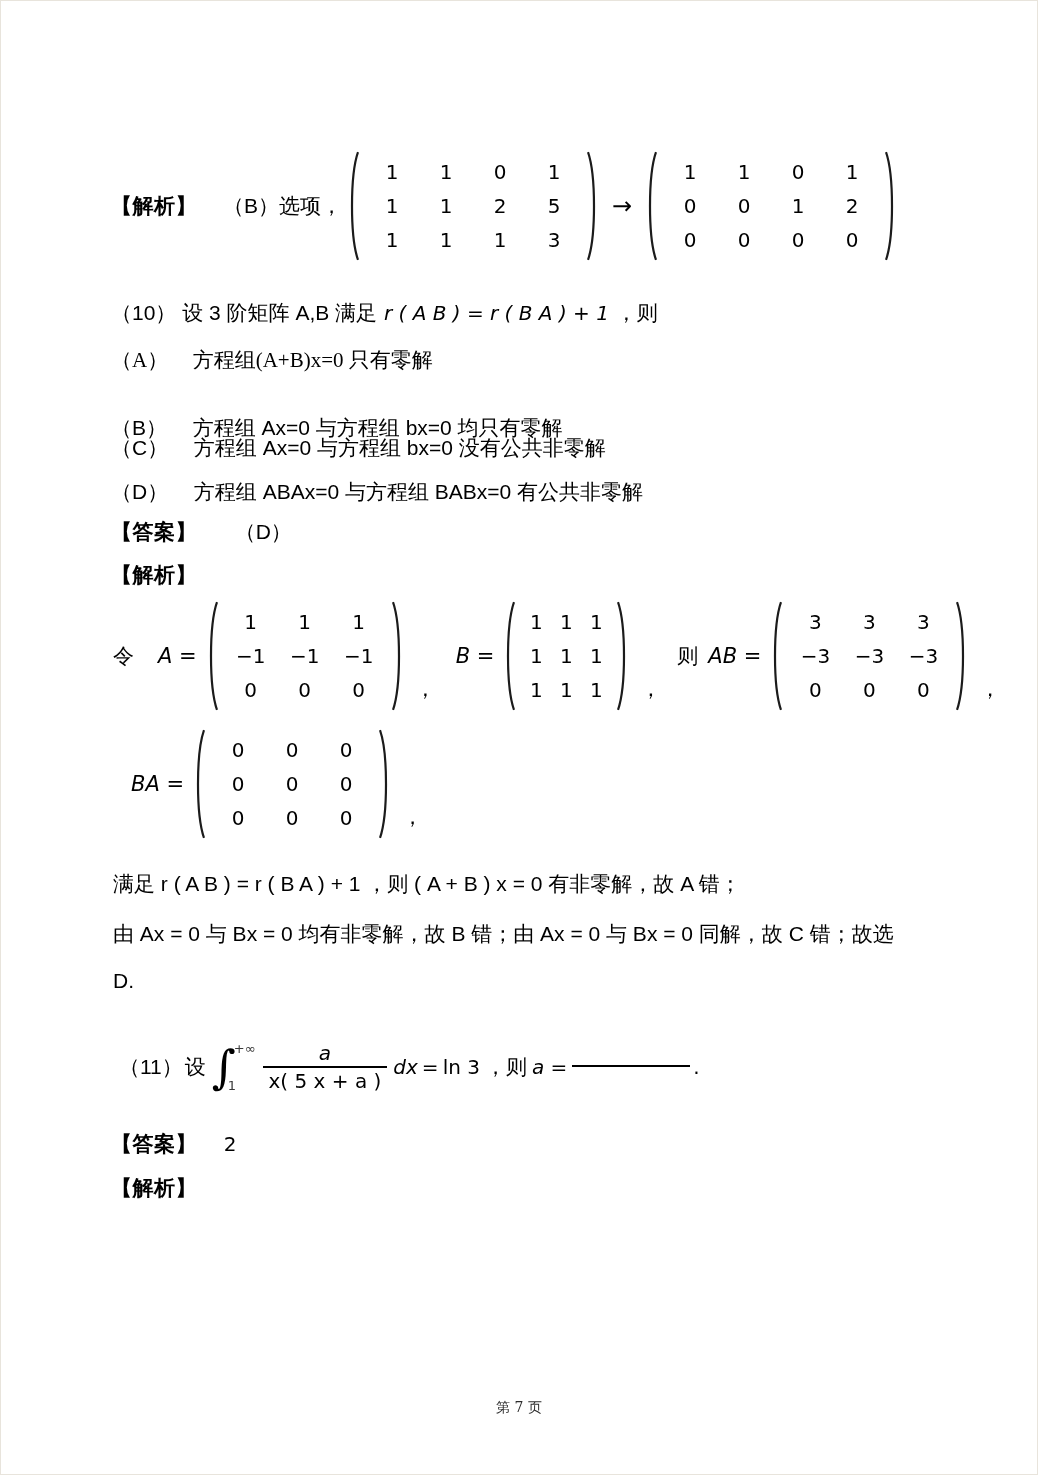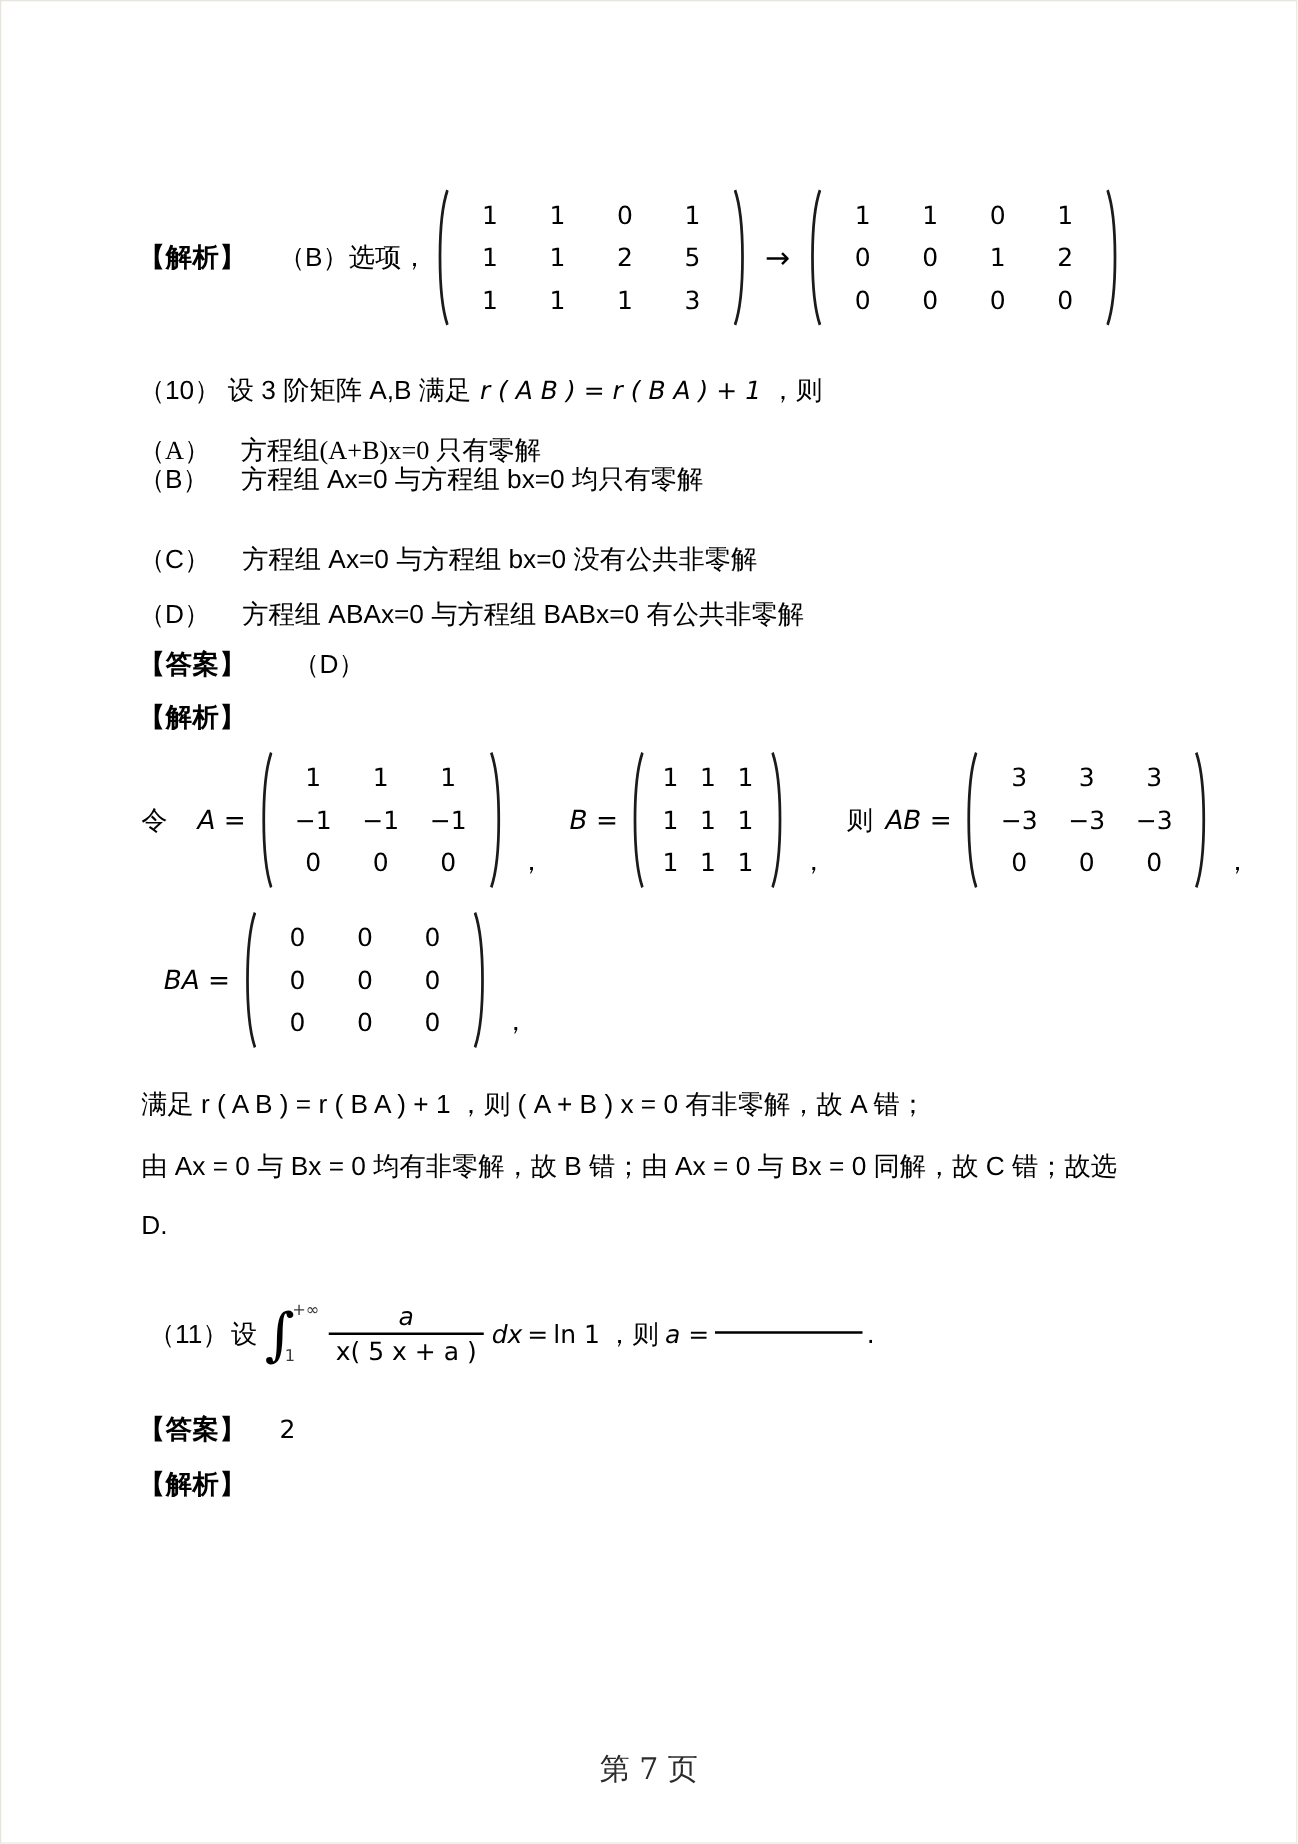--- a/index.html
+++ b/index.html
@@ -179,21 +179,21 @@
   
   .abs { position: absolute; }
 
   .footer {
     position: absolute;
     left: 0;
     right: 0;
     top: 1398px;
     text-align: center;
     font-family: "DejaVu Serif", "Liberation Serif", serif;
-    font-size: 24px;
+    font-size: 14px;
     color: #2b2b2b;
   }
 </style>
 </head>
 <body>
 
 <div id="page">
 
   <div class="abs" style="left:110px; top:150px;">
     <div class="mrow">
@@ -264,21 +264,21 @@
     <span>设 3 阶矩阵 A,B 满足 </span>
     <span class="mi">r ( A B ) = r ( B A ) + 1</span>
     <span>，则</span>
   </div>
 
   <div class="abs line" style="left:110px; top:344px;font-family:Liberation Serif, serif;">
     <span>（A）</span>
     <span class="gap-sm"></span>
     <span>方程组(A+B)x=0 只有零解</span>
   </div>
-  <div class="abs line" style="left:110px; top:368px;">
+  <div class="abs line" style="left:110px; top:412px;">
     <span>（B）</span>
     <span class="gap-sm"></span>
     <span>方程组 Ax=0 与方程组 bx=0 均只有零解</span>
   </div>
   <div class="abs line" style="left:110px; top:432px;">
     <span>（C）</span>
     <span class="gap-sm"></span>
     <span>方程组 Ax=0 与方程组 bx=0 没有公共非零解</span>
   </div>
   <div class="abs line" style="left:110px; top:476px;">
@@ -434,21 +434,21 @@
       </span>
 
       <span class="frac">
         <span class="num">a</span>
         <span class="bar"></span>
         <span class="den">x( 5 x + a )</span>
       </span>
 
       <span class="mi">dx</span>
       <span class="mo">=</span>
-      <span class="mn">ln 1</span>
+      <span class="mn">ln 3</span>
       <span style="font-size:21px; padding:0 4px;">，则</span>
       <span class="mi">a =</span>
       <span class="blankline"></span>
       <span class="mn">.</span>
     </div>
   </div>
 
   <div class="abs line" style="left:110px; top:1128px;">
     <span class="tag">【答案】</span>
     <span class="gap-sm"></span>

